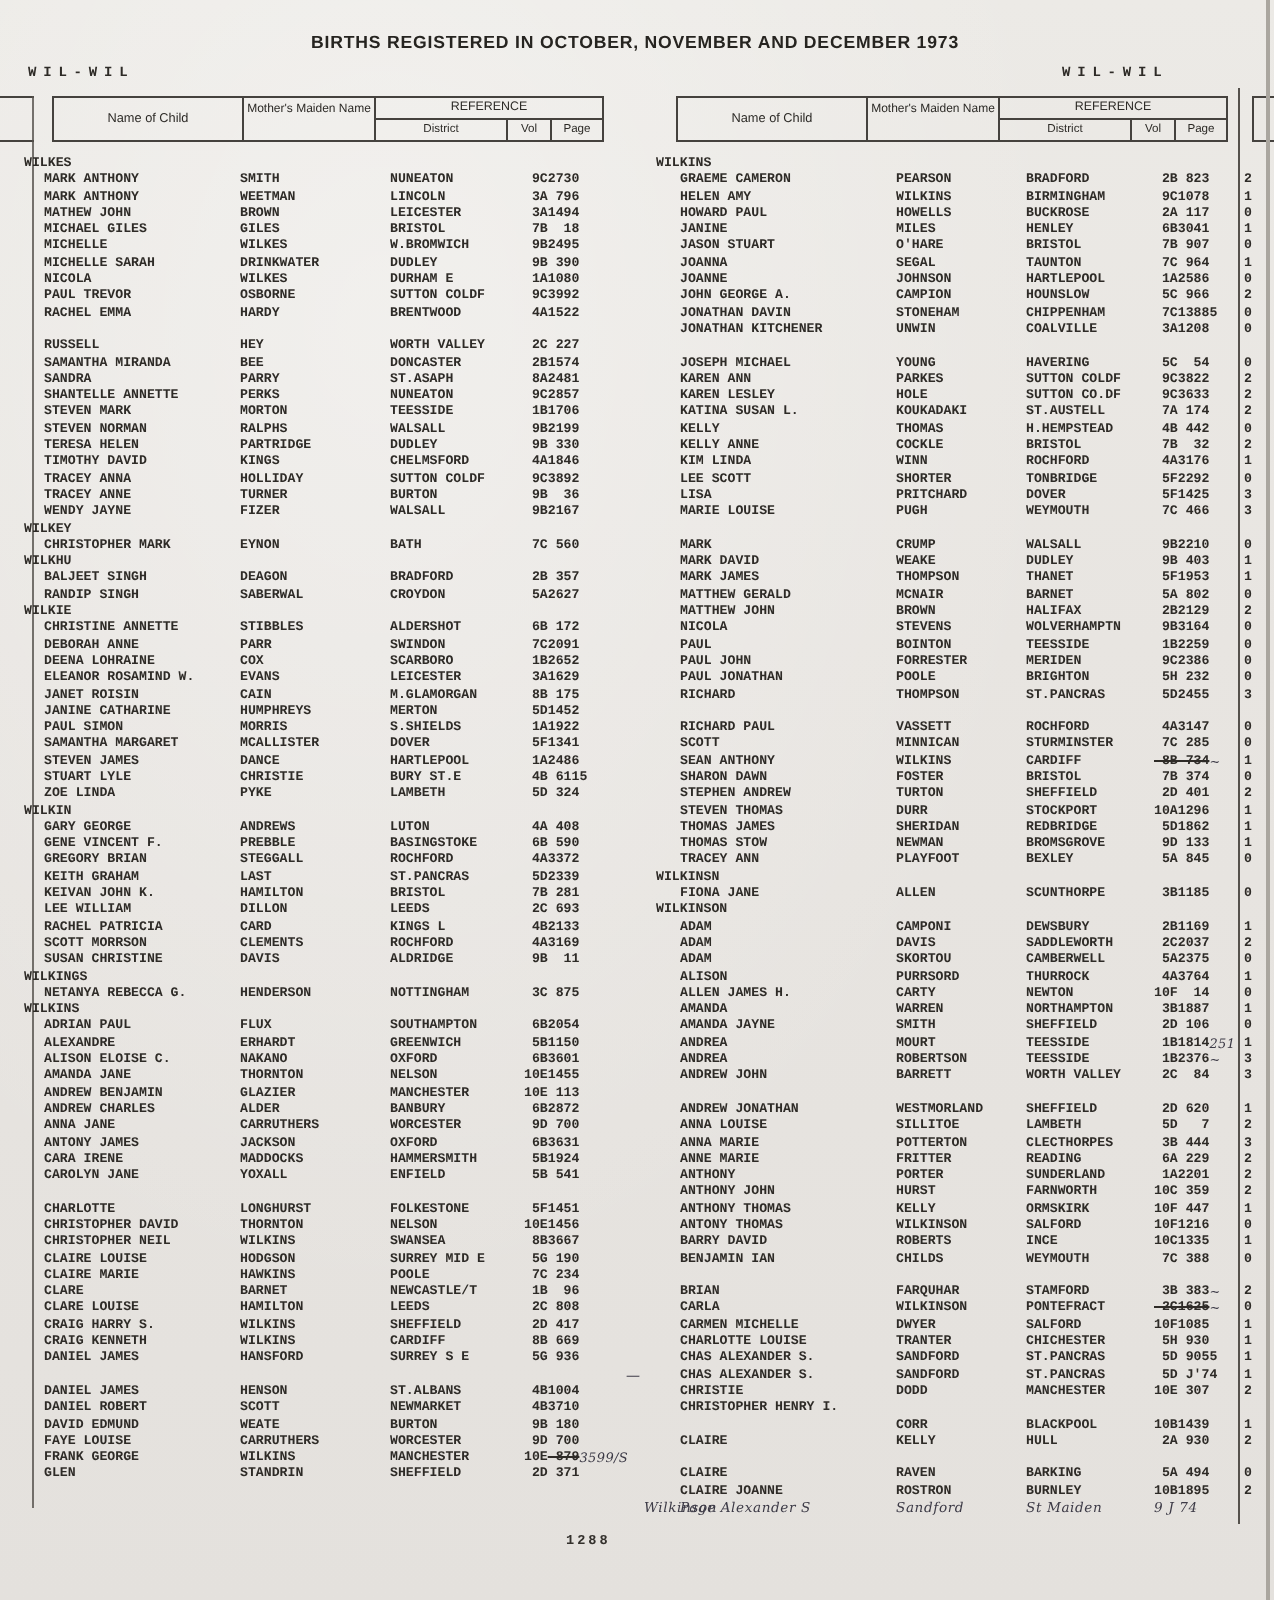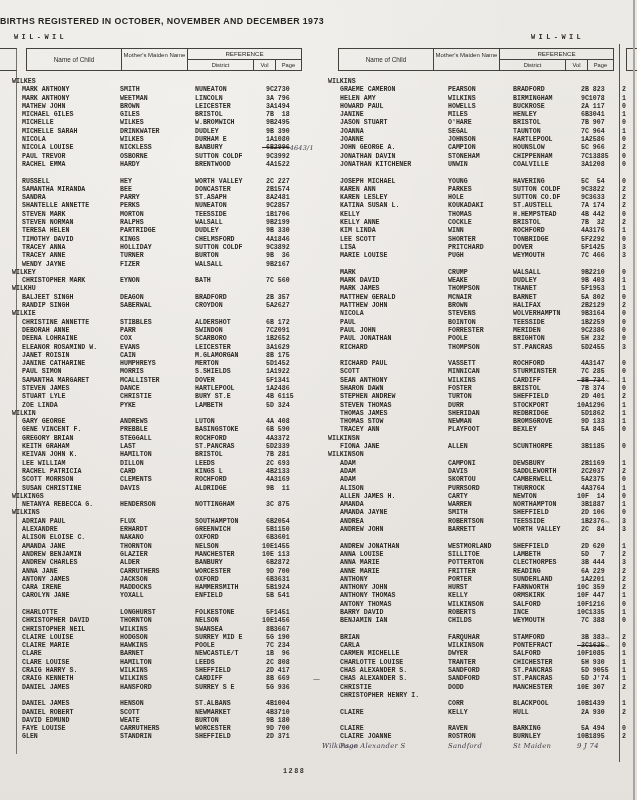--- a/index.html
+++ b/index.html
@@ -4,21 +4,21 @@
 <style>
   html,body{margin:0;padding:0;}
   body{
     width:637px;height:800px;position:relative;overflow:hidden;
     background:
       radial-gradient(ellipse at 30% 20%, rgba(255,255,255,.35), rgba(0,0,0,0) 55%),
       linear-gradient(180deg,#eceae6 0%,#e8e5e1 40%,#e4e1dd 100%);
     font-family:"Liberation Sans", sans-serif;
   }
   .title{
-    position:absolute;top:16px;left:0;right:2px;
+    position:absolute;top:16px;left:0;right:2px;text-align:center;
     font:700 8.8px "Liberation Sans",sans-serif;letter-spacing:.4px;color:#262420;
   }
   .range{
     position:absolute;top:33px;
     font:700 7px "Liberation Mono","DejaVu Sans Mono",monospace;
     letter-spacing:3.4px;color:#2e2b27;
   }
   .range.left{left:14px}
   .range.right{left:531px}
   
@@ -110,21 +110,20 @@
 
 <div id="colL" class="col">
     <div class="line"><span class="cg">WILKES</span></div>
     <div class="line"><span class="cn">MARK ANTHONY</span><span class="cm">SMITH</span><span class="cd">NUNEATON</span><span class="cv"> 9C2730</span></div>
     <div class="line"><span class="cn">MARK ANTHONY</span><span class="cm">WEETMAN</span><span class="cd">LINCOLN</span><span class="cv"> 3A 796</span></div>
     <div class="line"><span class="cn">MATHEW JOHN</span><span class="cm">BROWN</span><span class="cd">LEICESTER</span><span class="cv"> 3A1494</span></div>
     <div class="line"><span class="cn">MICHAEL GILES</span><span class="cm">GILES</span><span class="cd">BRISTOL</span><span class="cv"> 7B  18</span></div>
     <div class="line"><span class="cn">MICHELLE</span><span class="cm">WILKES</span><span class="cd">W.BROMWICH</span><span class="cv"> 9B2495</span></div>
     <div class="line"><span class="cn">MICHELLE SARAH</span><span class="cm">DRINKWATER</span><span class="cd">DUDLEY</span><span class="cv"> 9B 390</span></div>
     <div class="line"><span class="cn">NICOLA</span><span class="cm">WILKES</span><span class="cd">DURHAM E</span><span class="cv"> 1A1080</span></div>
-    <div class="line"><span class="cn">NICOLA LOUISE</span><span class="cm">NICKLESS</span><span class="cd">BANBURY</span><span class="cv"><s> 6B2996</s><span class="ca">4643/1</span></span></div>
     <div class="line"><span class="cn">PAUL TREVOR</span><span class="cm">OSBORNE</span><span class="cd">SUTTON COLDF</span><span class="cv"> 9C3992</span></div>
     <div class="line"><span class="cn">RACHEL EMMA</span><span class="cm">HARDY</span><span class="cd">BRENTWOOD</span><span class="cv"> 4A1522</span></div>
     <div class="line"></div>
     <div class="line"><span class="cn">RUSSELL</span><span class="cm">HEY</span><span class="cd">WORTH VALLEY</span><span class="cv"> 2C 227</span></div>
     <div class="line"><span class="cn">SAMANTHA MIRANDA</span><span class="cm">BEE</span><span class="cd">DONCASTER</span><span class="cv"> 2B1574</span></div>
     <div class="line"><span class="cn">SANDRA</span><span class="cm">PARRY</span><span class="cd">ST.ASAPH</span><span class="cv"> 8A2481</span></div>
     <div class="line"><span class="cn">SHANTELLE ANNETTE</span><span class="cm">PERKS</span><span class="cd">NUNEATON</span><span class="cv"> 9C2857</span></div>
     <div class="line"><span class="cn">STEVEN MARK</span><span class="cm">MORTON</span><span class="cd">TEESSIDE</span><span class="cv"> 1B1706</span></div>
     <div class="line"><span class="cn">STEVEN NORMAN</span><span class="cm">RALPHS</span><span class="cd">WALSALL</span><span class="cv"> 9B2199</span></div>
     <div class="line"><span class="cn">TERESA HELEN</span><span class="cm">PARTRIDGE</span><span class="cd">DUDLEY</span><span class="cv"> 9B 330</span></div>
@@ -181,20 +180,21 @@
     <div class="line"><span class="cn">CLARE</span><span class="cm">BARNET</span><span class="cd">NEWCASTLE/T</span><span class="cv"> 1B  96</span></div>
     <div class="line"><span class="cn">CLARE LOUISE</span><span class="cm">HAMILTON</span><span class="cd">LEEDS</span><span class="cv"> 2C 808</span></div>
     <div class="line"><span class="cn">CRAIG HARRY S.</span><span class="cm">WILKINS</span><span class="cd">SHEFFIELD</span><span class="cv"> 2D 417</span></div>
     <div class="line"><span class="cn">CRAIG KENNETH</span><span class="cm">WILKINS</span><span class="cd">CARDIFF</span><span class="cv"> 8B 669</span></div>
     <div class="line"><span class="cn">DANIEL JAMES</span><span class="cm">HANSFORD</span><span class="cd">SURREY S E</span><span class="cv"> 5G 936</span></div>
     <div class="line"></div>
     <div class="line"><span class="cn">DANIEL JAMES</span><span class="cm">HENSON</span><span class="cd">ST.ALBANS</span><span class="cv"> 4B1004</span></div>
     <div class="line"><span class="cn">DANIEL ROBERT</span><span class="cm">SCOTT</span><span class="cd">NEWMARKET</span><span class="cv"> 4B3710</span></div>
     <div class="line"><span class="cn">DAVID EDMUND</span><span class="cm">WEATE</span><span class="cd">BURTON</span><span class="cv"> 9B 180</span></div>
     <div class="line"><span class="cn">FAYE LOUISE</span><span class="cm">CARRUTHERS</span><span class="cd">WORCESTER</span><span class="cv"> 9D 700</span></div>
+    <div class="line"><span class="cn">FRANK GEORGE</span><span class="cm">WILKINS</span><span class="cd">MANCHESTER</span><span class="cv">10E<s> 879</s><span class="ca">3599/S</span></span></div>
     <div class="line"><span class="cn">GLEN</span><span class="cm">STANDRIN</span><span class="cd">SHEFFIELD</span><span class="cv"> 2D 371</span></div>
   </div>
 <div id="colR" class="col">
     <div class="line"><span class="cg">WILKINS</span></div>
     <div class="line"><span class="cn">GRAEME CAMERON</span><span class="cm">PEARSON</span><span class="cd">BRADFORD</span><span class="cv"> 2B 823</span><span class="ce">2</span></div>
     <div class="line"><span class="cn">HELEN AMY</span><span class="cm">WILKINS</span><span class="cd">BIRMINGHAM</span><span class="cv"> 9C1078</span><span class="ce">1</span></div>
     <div class="line"><span class="cn">HOWARD PAUL</span><span class="cm">HOWELLS</span><span class="cd">BUCKROSE</span><span class="cv"> 2A 117</span><span class="ce">0</span></div>
     <div class="line"><span class="cn">JANINE</span><span class="cm">MILES</span><span class="cd">HENLEY</span><span class="cv"> 6B3041</span><span class="ce">1</span></div>
     <div class="line"><span class="cn">JASON STUART</span><span class="cm">O'HARE</span><span class="cd">BRISTOL</span><span class="cv"> 7B 907</span><span class="ce">0</span></div>
     <div class="line"><span class="cn">JOANNA</span><span class="cm">SEGAL</span><span class="cd">TAUNTON</span><span class="cv"> 7C 964</span><span class="ce">1</span></div>
@@ -237,20 +237,21 @@
     <div class="line"><span class="cg">WILKINSN</span></div>
     <div class="line"><span class="cn">FIONA JANE</span><span class="cm">ALLEN</span><span class="cd">SCUNTHORPE</span><span class="cv"> 3B1185</span><span class="ce">0</span></div>
     <div class="line"><span class="cg">WILKINSON</span></div>
     <div class="line"><span class="cn">ADAM</span><span class="cm">CAMPONI</span><span class="cd">DEWSBURY</span><span class="cv"> 2B1169</span><span class="ce">1</span></div>
     <div class="line"><span class="cn">ADAM</span><span class="cm">DAVIS</span><span class="cd">SADDLEWORTH</span><span class="cv"> 2C2037</span><span class="ce">2</span></div>
     <div class="line"><span class="cn">ADAM</span><span class="cm">SKORTOU</span><span class="cd">CAMBERWELL</span><span class="cv"> 5A2375</span><span class="ce">0</span></div>
     <div class="line"><span class="cn">ALISON</span><span class="cm">PURRSORD</span><span class="cd">THURROCK</span><span class="cv"> 4A3764</span><span class="ce">1</span></div>
     <div class="line"><span class="cn">ALLEN JAMES H.</span><span class="cm">CARTY</span><span class="cd">NEWTON</span><span class="cv">10F  14</span><span class="ce">0</span></div>
     <div class="line"><span class="cn">AMANDA</span><span class="cm">WARREN</span><span class="cd">NORTHAMPTON</span><span class="cv"> 3B1887</span><span class="ce">1</span></div>
     <div class="line"><span class="cn">AMANDA JAYNE</span><span class="cm">SMITH</span><span class="cd">SHEFFIELD</span><span class="cv"> 2D 106</span><span class="ce">0</span></div>
+    <div class="line"><span class="cn">ANDREA</span><span class="cm">MOURT</span><span class="cd">TEESSIDE</span><span class="cv"> 1B1814<span class="ca">251</span></span><span class="ce">1</span></div>
     <div class="line"><span class="cn">ANDREA</span><span class="cm">ROBERTSON</span><span class="cd">TEESSIDE</span><span class="cv"> 1B2376<span class="ca">~</span></span><span class="ce">3</span></div>
     <div class="line"><span class="cn">ANDREW JOHN</span><span class="cm">BARRETT</span><span class="cd">WORTH VALLEY</span><span class="cv"> 2C  84</span><span class="ce">3</span></div>
     <div class="line"></div>
     <div class="line"><span class="cn">ANDREW JONATHAN</span><span class="cm">WESTMORLAND</span><span class="cd">SHEFFIELD</span><span class="cv"> 2D 620</span><span class="ce">1</span></div>
     <div class="line"><span class="cn">ANNA LOUISE</span><span class="cm">SILLITOE</span><span class="cd">LAMBETH</span><span class="cv"> 5D   7</span><span class="ce">2</span></div>
     <div class="line"><span class="cn">ANNA MARIE</span><span class="cm">POTTERTON</span><span class="cd">CLECTHORPES</span><span class="cv"> 3B 444</span><span class="ce">3</span></div>
     <div class="line"><span class="cn">ANNE MARIE</span><span class="cm">FRITTER</span><span class="cd">READING</span><span class="cv"> 6A 229</span><span class="ce">2</span></div>
     <div class="line"><span class="cn">ANTHONY</span><span class="cm">PORTER</span><span class="cd">SUNDERLAND</span><span class="cv"> 1A2201</span><span class="ce">2</span></div>
     <div class="line"><span class="cn">ANTHONY JOHN</span><span class="cm">HURST</span><span class="cd">FARNWORTH</span><span class="cv">10C 359</span><span class="ce">2</span></div>
     <div class="line"><span class="cn">ANTHONY THOMAS</span><span class="cm">KELLY</span><span class="cd">ORMSKIRK</span><span class="cv">10F 447</span><span class="ce">1</span></div>

